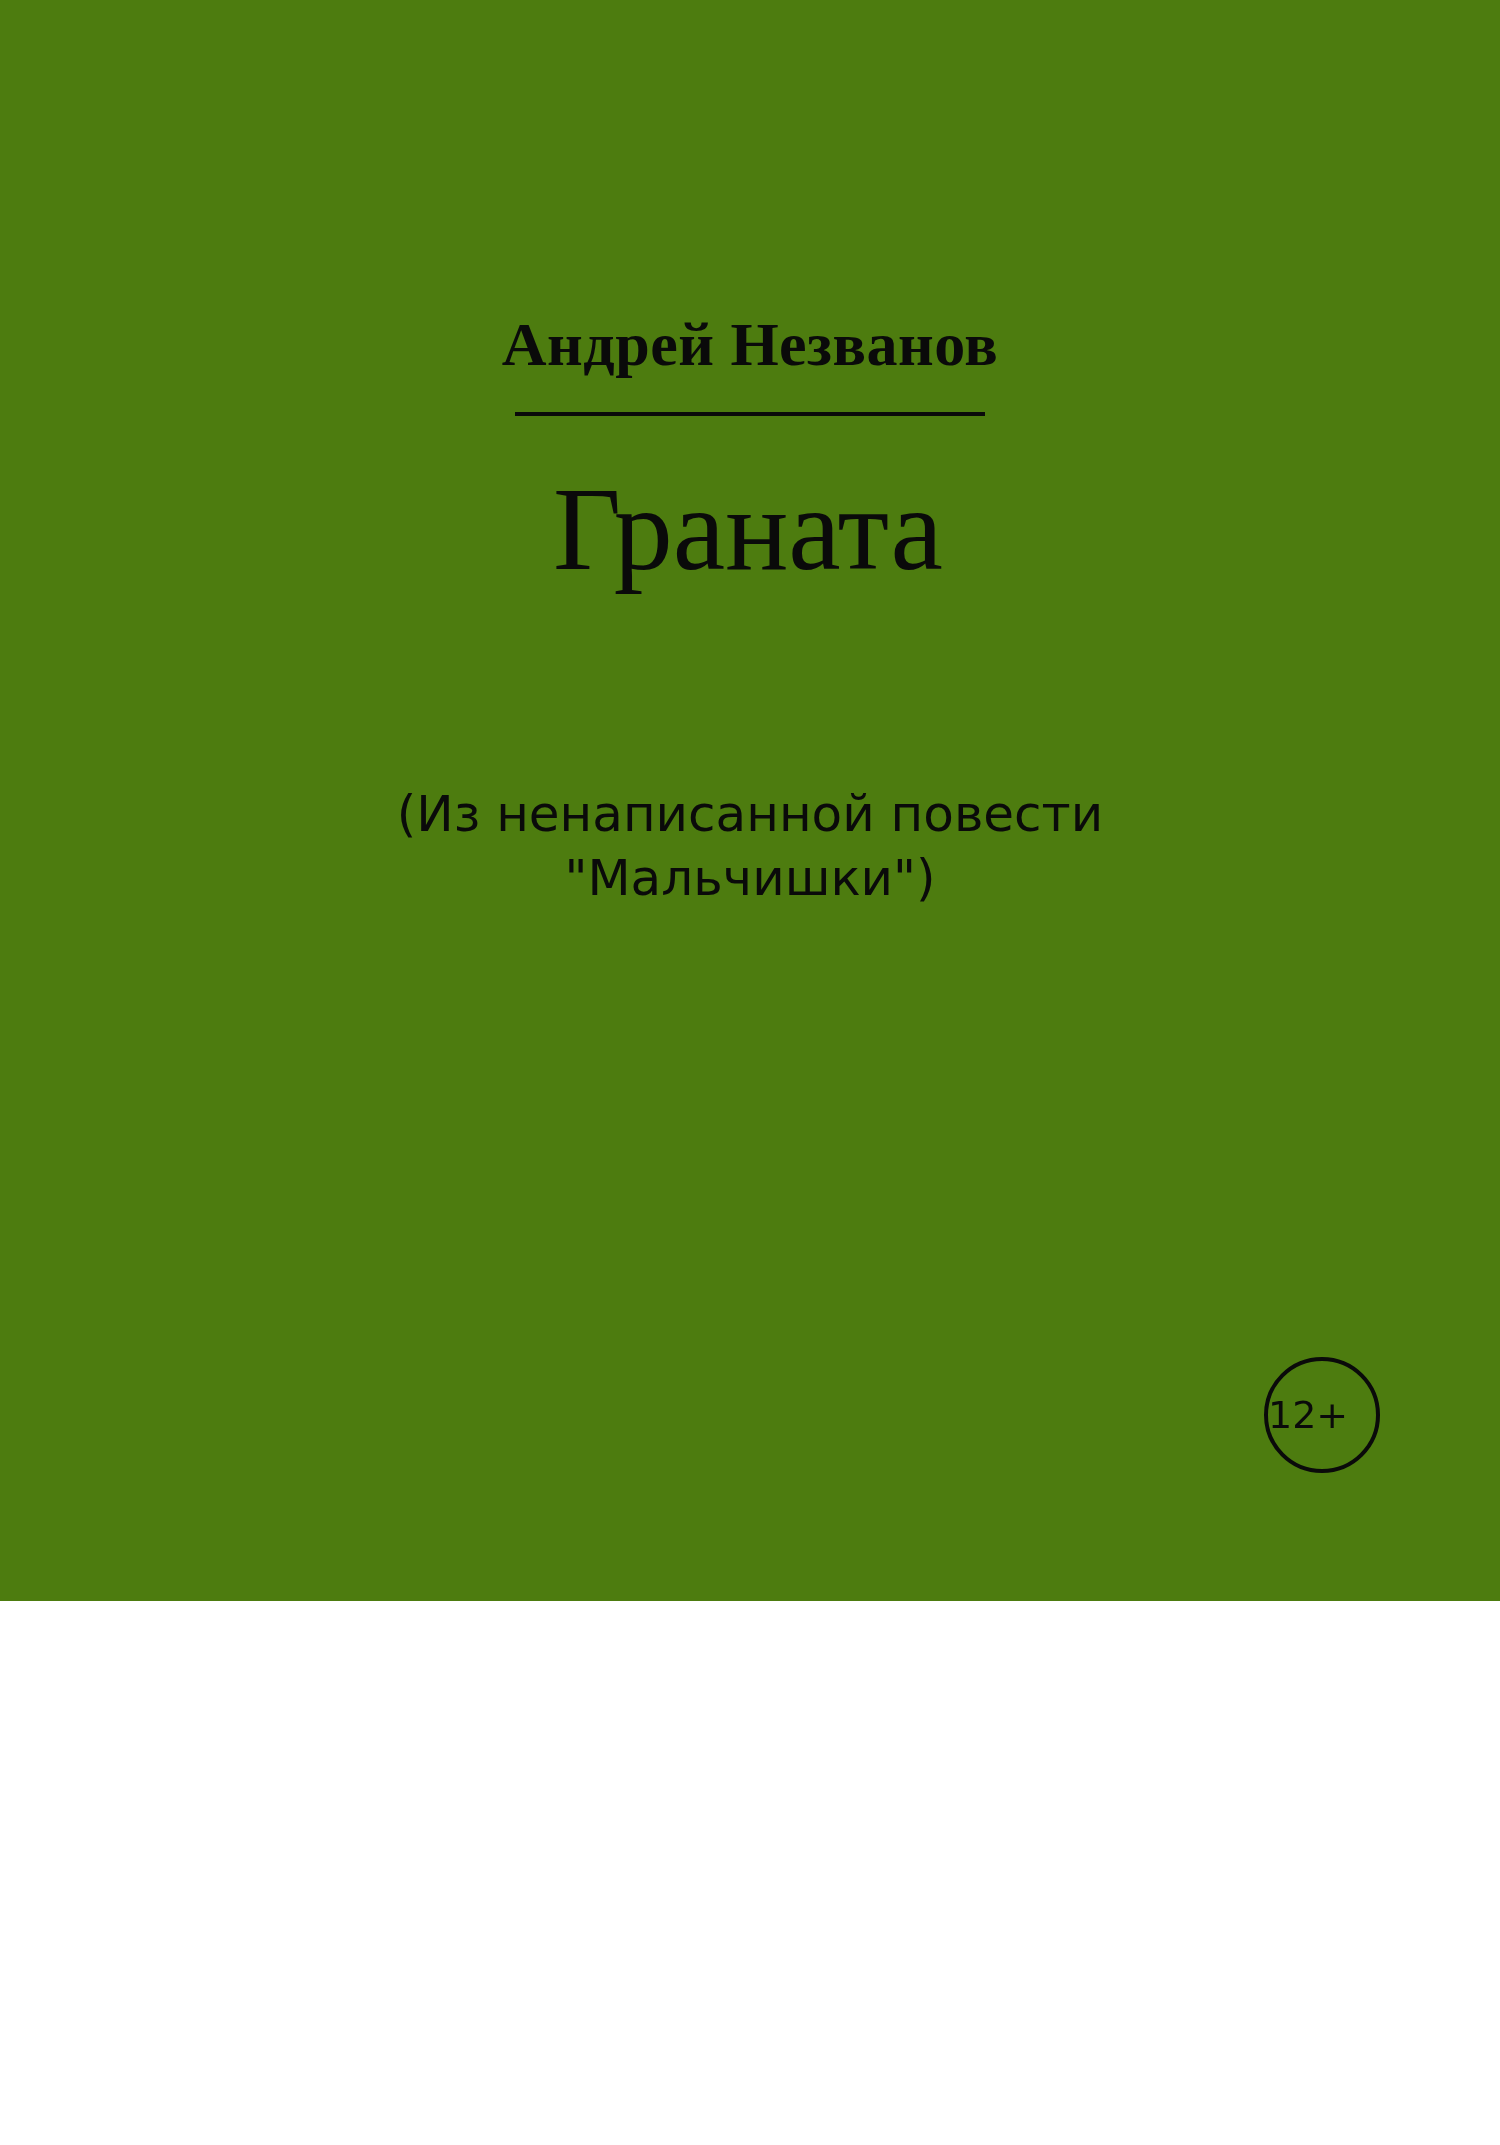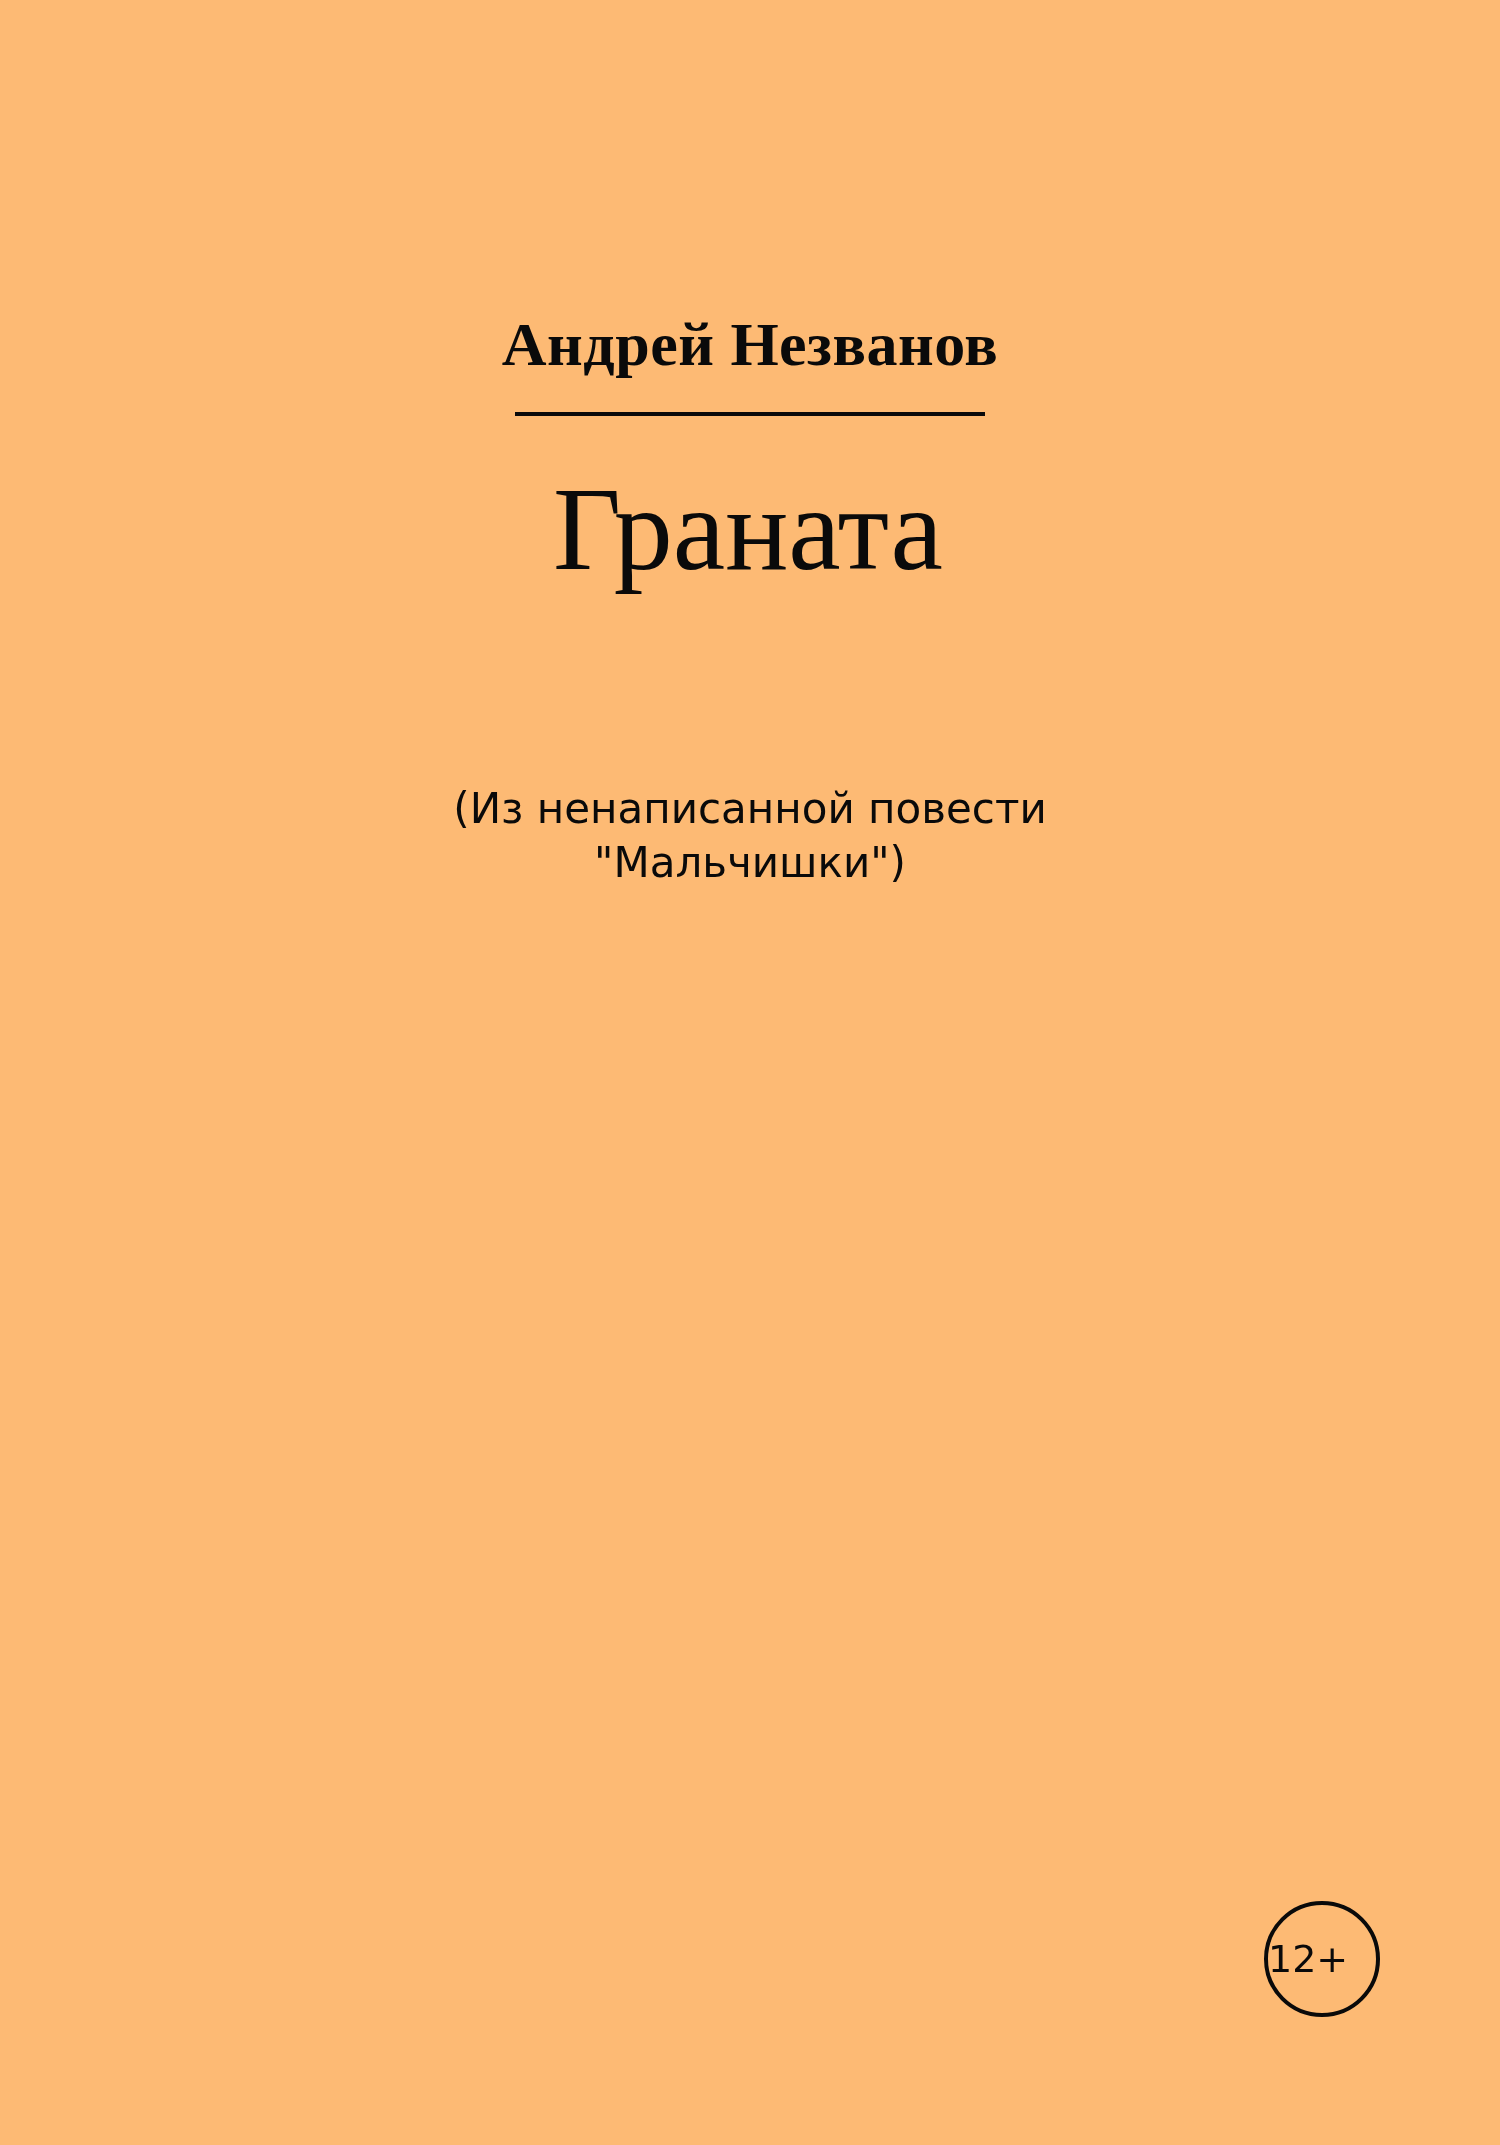--- a/index.html
+++ b/index.html
@@ -10,22 +10,22 @@
   body {
     width: 1500px;
     height: 2145px;
     font-family: "Liberation Serif", serif;
     color: #000000;
     overflow: hidden;
   }
   .page {
     position: relative;
     width: 1500px;
-    height: 2145px;
-    background: #fdba74;
+    height: 1601px;
+    background: #4d7c0f;
     box-sizing: border-box;
   }
   .cover-block {
     position: absolute;
     left: 0;
     right: 0;
     top: 310px;
     text-align: center;
   }
   .author {
@@ -50,21 +50,21 @@
   .title {
     font-family: "Liberation Serif", serif;
     font-size: 118px;
     font-weight: 400;
     line-height: 1.05;
     color: #0a0a0a;
     margin: 52px 4px 0 0;
   }
   .subtitle {
     font-family: "DejaVu Sans", sans-serif;
-    font-size: 42px;
+    font-size: 50px;
     font-weight: 400;
     line-height: 1.28;
     color: #0a0a0a;
     margin: 190px auto 0 auto;
     max-width: 900px;
   }
   .age-badge {
     position: absolute;
     right: 120px;
     bottom: 128px;

